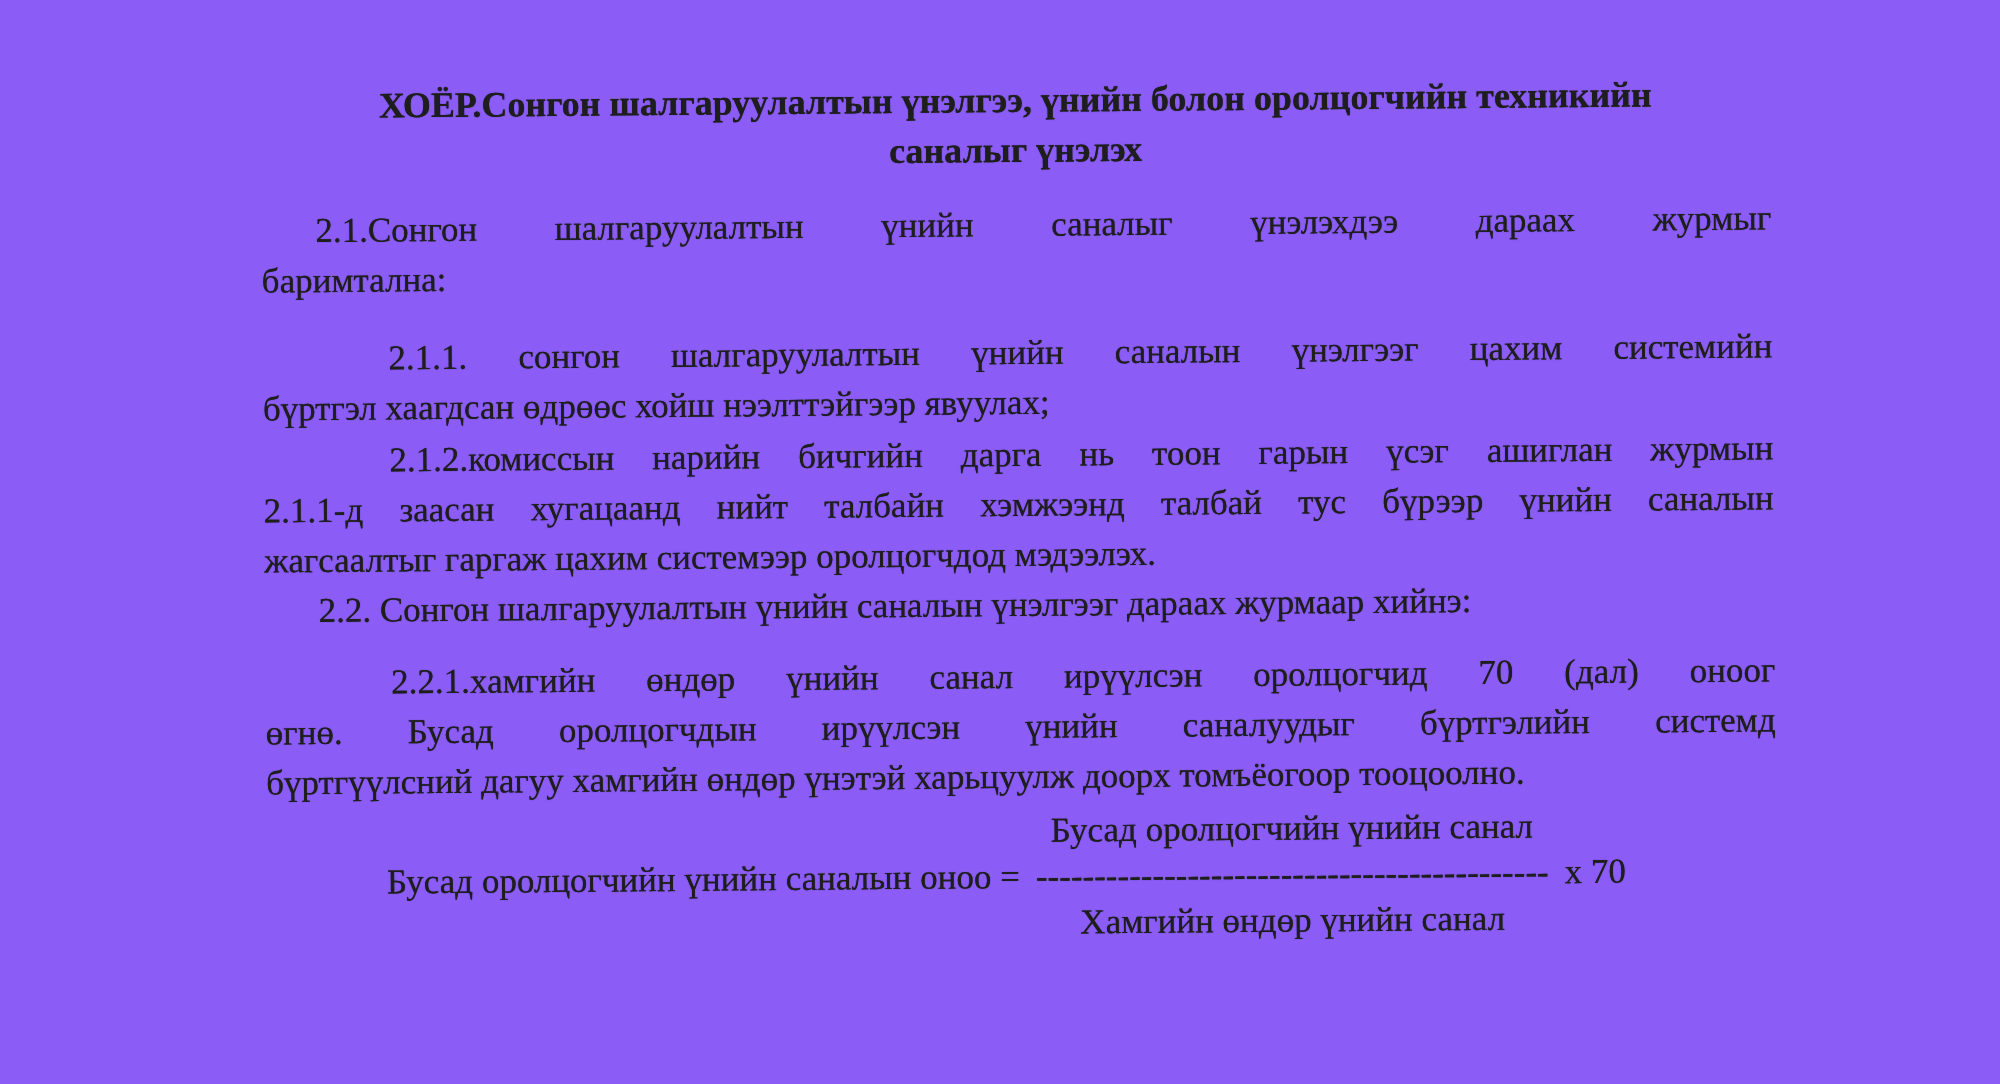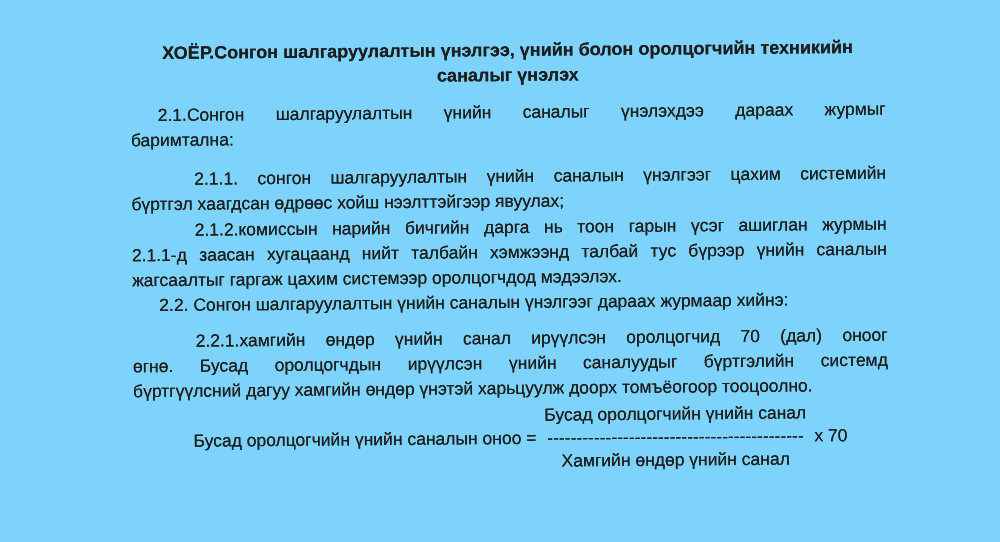--- a/index.html
+++ b/index.html
@@ -4,23 +4,23 @@
 <style>
   html, body {
     margin: 0;
     padding: 0;
     background: #ffffff;
   }
   .page {
     position: relative;
     width: 1000px;
     height: 542px;
-    background: #7dd3fc;
+    background: #8b5cf6;
     overflow: hidden;
-    font-family: Liberation Sans, sans-serif;
+    font-family: Liberation Serif, serif;
   }
   .content {
     position: absolute;
     left: 130px;
     top: 38px;
     width: 755px;
     transform: rotate(-0.5deg);
     transform-origin: 50% 0;
     color: #1e1e1e;
     font-size: 17.5px;

